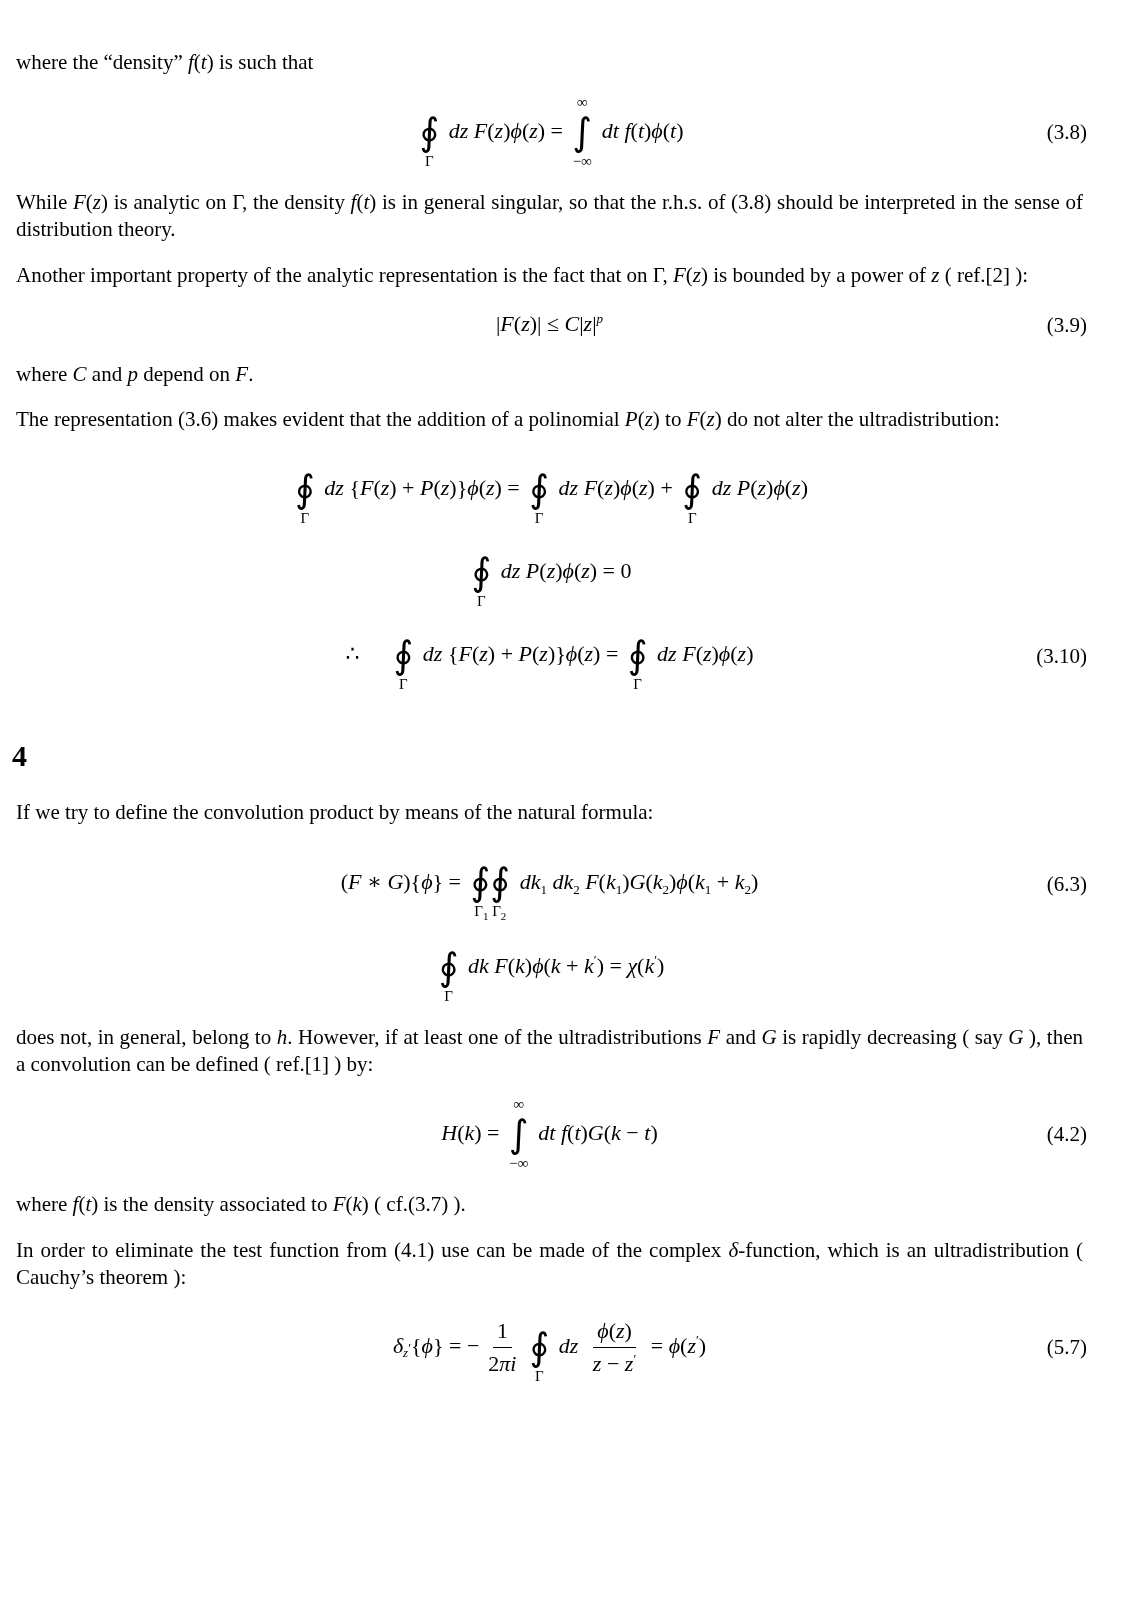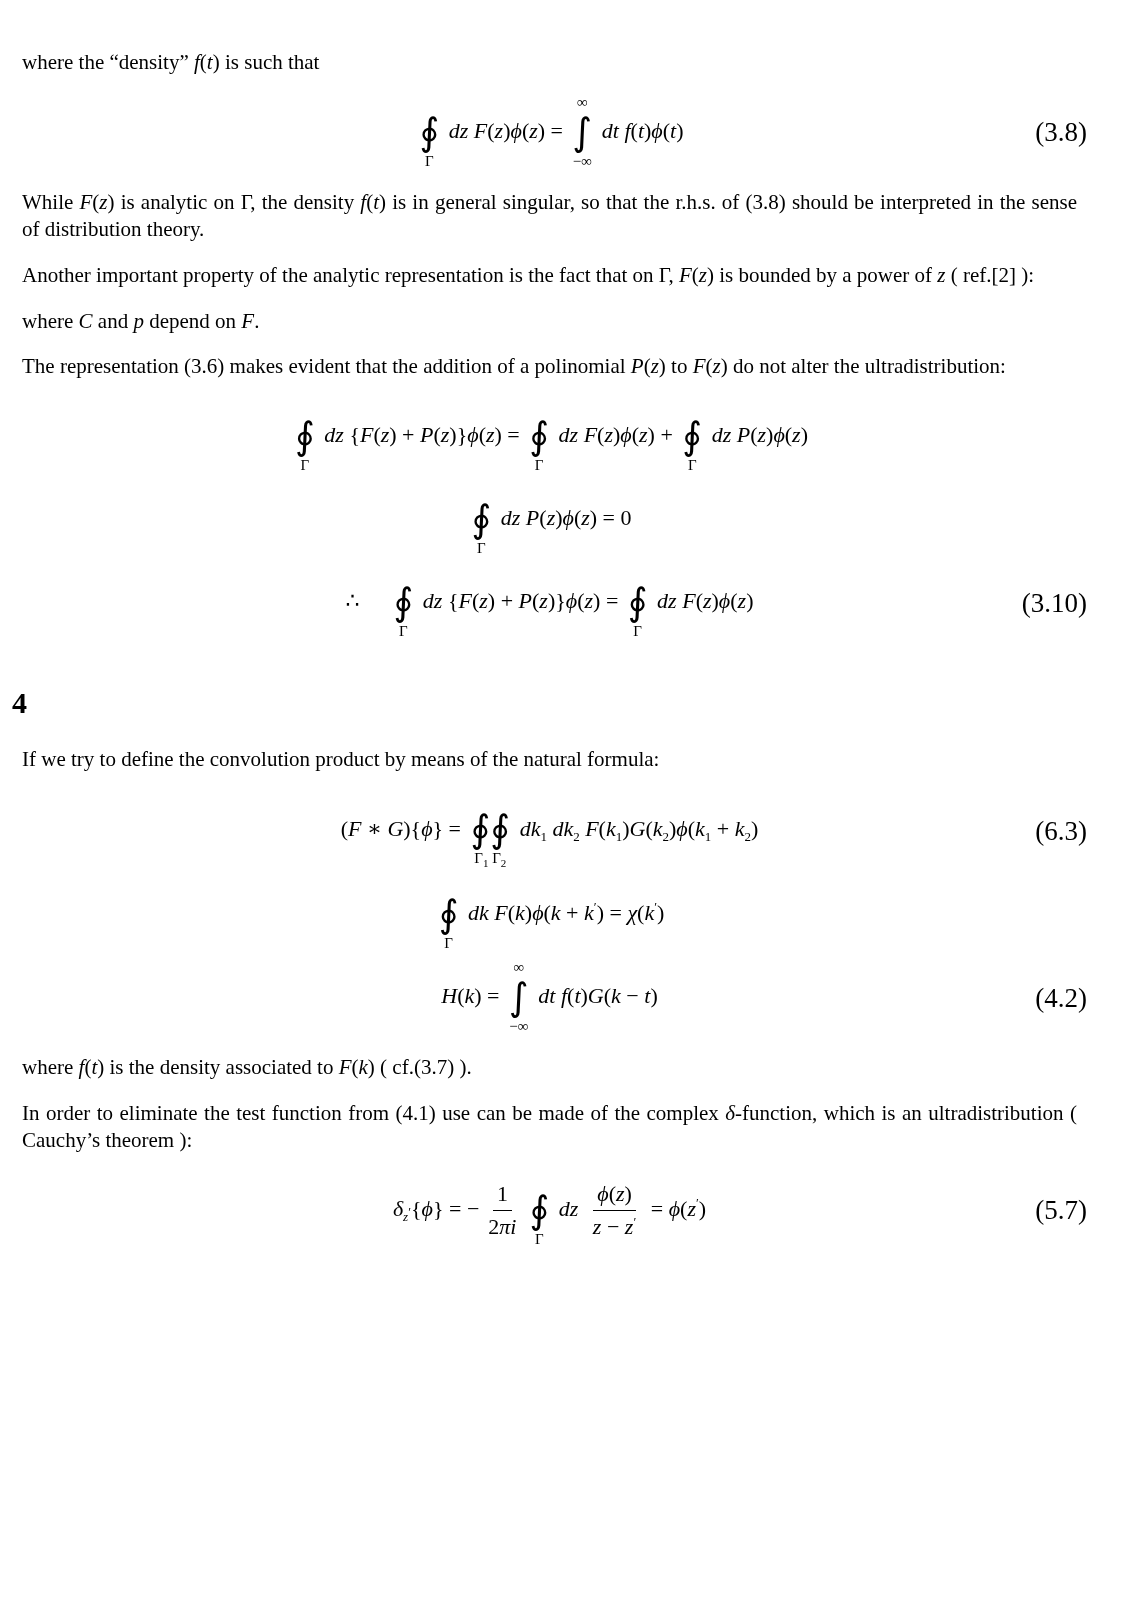--- a/index.html
+++ b/index.html
@@ -6,37 +6,37 @@
   html, body { margin: 0; padding: 0; background: #ffffff; }
   body {
     width: 1143px;
     min-height: 1603px;
     color: #000000;
     font-family: "Liberation Serif", "DejaVu Serif", serif;
     font-size: 21px;
   }
   .page { padding: 30px 56px 36px 12px; }
 
-  .para { margin: 19px 10px; line-height: 1.28; text-align: justify; }
+  .para { margin: 19px 4px; line-height: 1.28; text-align: justify; }
 
   .eqrow {
     position: relative;
     display: flex;
     justify-content: center;
     align-items: center;
     margin: 8px 0;
     min-height: 34px;
   }
   .eqbody { font-size: 22px; }
   .eqnum {
     position: absolute;
     right: 0;
     top: 50%;
     transform: translateY(-50%);
-    font-size: 27px;
+    font-size: 21px;
   }
 
   
   .bop {
     display: inline-flex;
     flex-direction: column;
     align-items: center;
     vertical-align: middle;
     margin: 0 4px;
     line-height: 1;
@@ -101,20 +101,24 @@
           <span class="op">∫</span>
           <span class="lo">−∞</span>
         </span> <i>dt</i> <i>f</i>(<i>t</i>)<i>ϕ</i>(<i>t</i>)</span>
     <span class="eqnum">(3.8)</span>
   </div>
 
   <p class="para">While <i>F</i>(<i>z</i>) is analytic on Γ, the density <i>f</i>(<i>t</i>) is in general singular, so that the r.h.s. of (3.8) should be interpreted in the sense of distribution theory.</p>
 
   <p class="para">Another important property of the analytic representation is the fact that on Γ, <i>F</i>(<i>z</i>) is bounded by a power of <i>z</i> ( ref.[2] ):</p>
 
+  <div class="eqrow">
+    <span class="eqbody">|<i>F</i>(<i>z</i>)| ≤ <i>C</i>|<i>z</i>|<sup><i>p</i></sup></span>
+    <span class="eqnum">(3.9)</span>
+  </div>
 
   <p class="para">where <i>C</i> and <i>p</i> depend on <i>F</i>.</p>
 
   <p class="para">The representation (3.6) makes evident that the addition of a polinomial <i>P</i>(<i>z</i>) to <i>F</i>(<i>z</i>) do not alter the ultradistribution:</p>
 
   <div class="eqrow">
     <span class="eqbody"><span class="bop">
           <span class="hi"></span>
           <span class="op">∮</span>
           <span class="lo">Γ</span>
@@ -169,20 +173,21 @@
 
 
   <div class="eqrow">
     <span class="eqbody"><span class="bop">
           <span class="hi"></span>
           <span class="op">∮</span>
           <span class="lo">Γ</span>
         </span> <i>dk</i> <i>F</i>(<i>k</i>)<i>ϕ</i>(<i>k</i> + <i>k</i><sup>′</sup>) = <i>χ</i>(<i>k</i><sup>′</sup>)</span>
   </div>
 
+  <p class="para">does not, in general, belong to <i>h</i>. However, if at least one of the ultradistributions <i>F</i> and <i>G</i> is rapidly decreasing ( say <i>G</i> ), then a convolution can be defined ( ref.[1] ) by:</p>
 
   <div class="eqrow">
     <span class="eqbody"><i>H</i>(<i>k</i>) = <span class="bop">
           <span class="hi">∞</span>
           <span class="op">∫</span>
           <span class="lo">−∞</span>
         </span> <i>dt</i> <i>f</i>(<i>t</i>)<i>G</i>(<i>k</i> − <i>t</i>)</span>
     <span class="eqnum">(4.2)</span>
   </div>
 

